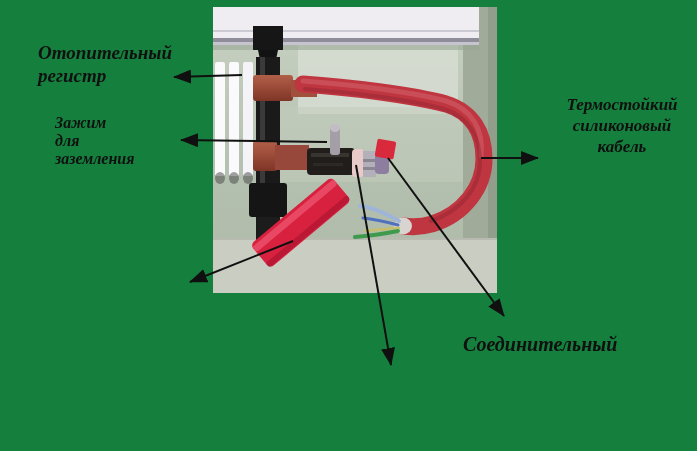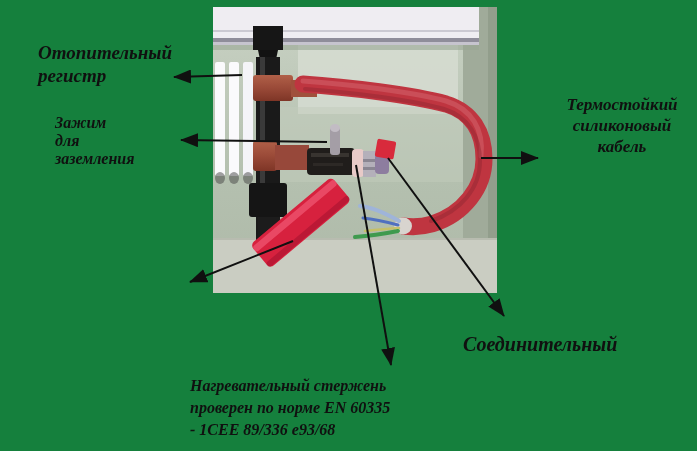--- a/index.html
+++ b/index.html
@@ -126,23 +126,20 @@
 
   <div class="label lbl-heating-register">Отопительный
 регистр</div>
   <div class="label lbl-ground-clamp">Зажим
 для
 заземления</div>
   <div class="label lbl-silicone-cable">Термостойкий
 силиконовый
 кабель</div>
   <div class="label lbl-connector">Соединительный</div>
-  <div class="label lbl-heating-rod">Нагревательный стержень
-проверен по норме EN 60335
-- 1СЕЕ 89/336 е93/68</div>
 
   <svg id="arrows" width="697" height="451" viewBox="0 0 697 451">
     <defs>
       <marker id="ah" markerWidth="9" markerHeight="7" refX="8.5" refY="3.5" orient="auto">
         <path d="M0,0 L9,3.5 L0,7 Z" fill="#101010"></path>
       </marker>
     </defs>
     <g stroke="#101010" stroke-width="2" fill="none">
       <line x1="242" y1="75" x2="174" y2="77" marker-end="url(#ah)"></line>
       <line x1="327" y1="142" x2="181" y2="140" marker-end="url(#ah)"></line>

